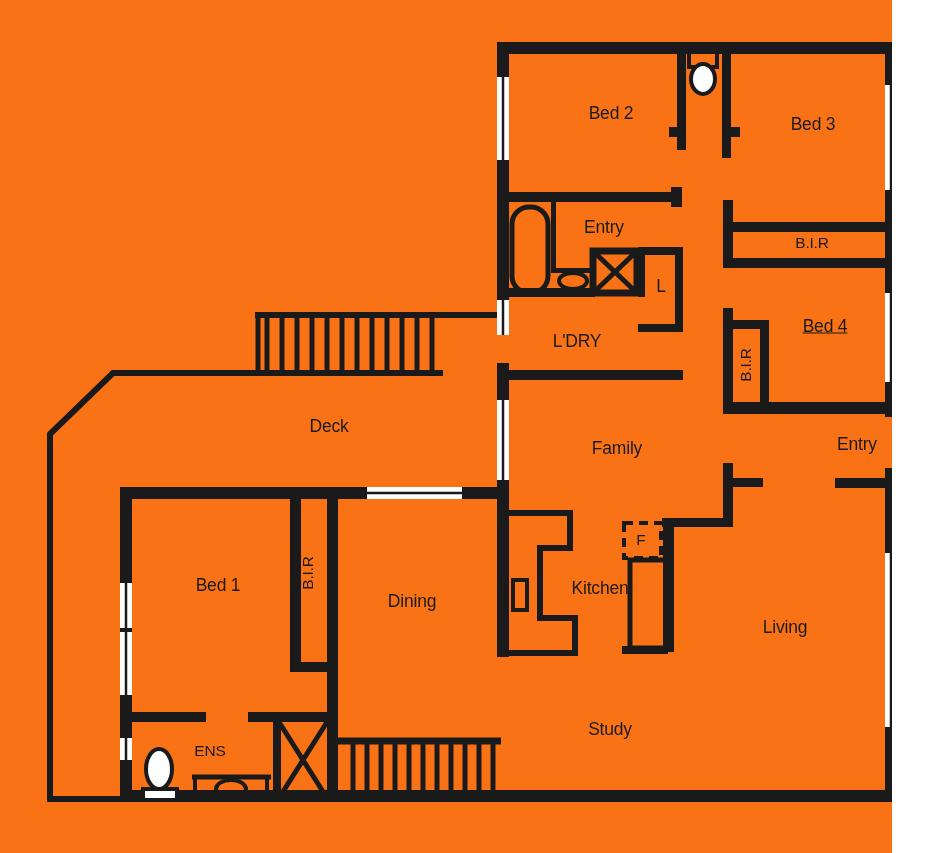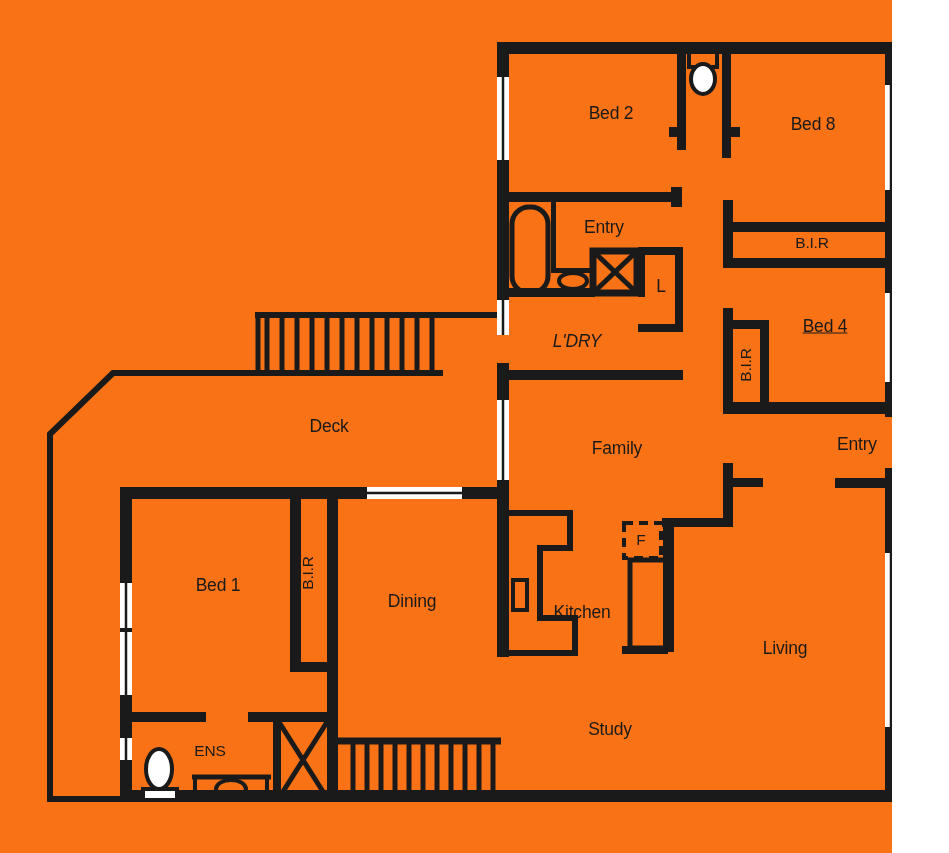--- a/index.html
+++ b/index.html
@@ -193,32 +193,32 @@
     <g>
       <rect x="630" y="560" width="36" height="88" fill="none" stroke="#1a1a1a" stroke-width="5"></rect>
       <rect x="622" y="646" width="46" height="8" fill="#1a1a1a"></rect>
     </g>
     <g>
       <rect x="624" y="523" width="37" height="35" fill="none" stroke="#1a1a1a" stroke-width="4" stroke-dasharray="9,6"></rect>
     </g>
   </svg>
 
   <div class="lbl" style="left:611px; top:113px;">Bed 2</div>
-  <div class="lbl" style="left:813px; top:124px;">Bed 8</div>
+  <div class="lbl" style="left:813px; top:124px;">Bed 3</div>
   <div class="lbl" style="left:604px; top:227px;">Entry</div>
   <div class="lbl small" style="left:812px; top:243px;">B.I.R</div>
   <div class="lbl" style="left:661px; top:286px;">L</div>
   <div class="lbl" style="left:825px; top:326px;text-decoration:underline;">Bed 4</div>
   <div class="lbl vert small" style="left:746px; top:365px;">B.I.R</div>
-  <div class="lbl" style="left:577px; top:341px;font-style:italic;">L'DRY</div>
+  <div class="lbl" style="left:577px; top:341px;">L'DRY</div>
   <div class="lbl" style="left:293px; top:426px;margin-left:36px;">Deck</div>
   <div class="lbl" style="left:617px; top:448px;">Family</div>
   <div class="lbl" style="left:857px; top:444px;">Entry</div>
   <div class="lbl" style="left:218px; top:585px;">Bed 1</div>
   <div class="lbl vert small" style="left:308px; top:573px;">B.I.R</div>
   <div class="lbl" style="left:412px; top:601px;">Dining</div>
-  <div class="lbl" style="left:582px; top:588px;margin-top:24px;">Kitchen</div>
+  <div class="lbl" style="left:600px; top:588px;">Kitchen</div>
   <div class="lbl small" style="left:641px; top:540px;">F</div>
-  <div class="lbl" style="left:785px; top:648px;">Living</div>
+  <div class="lbl" style="left:785px; top:627px;">Living</div>
   <div class="lbl" style="left:610px; top:729px;">Study</div>
   <div class="lbl small" style="left:210px; top:751px;">ENS</div>
 
 </div>
 
 </body></html>

